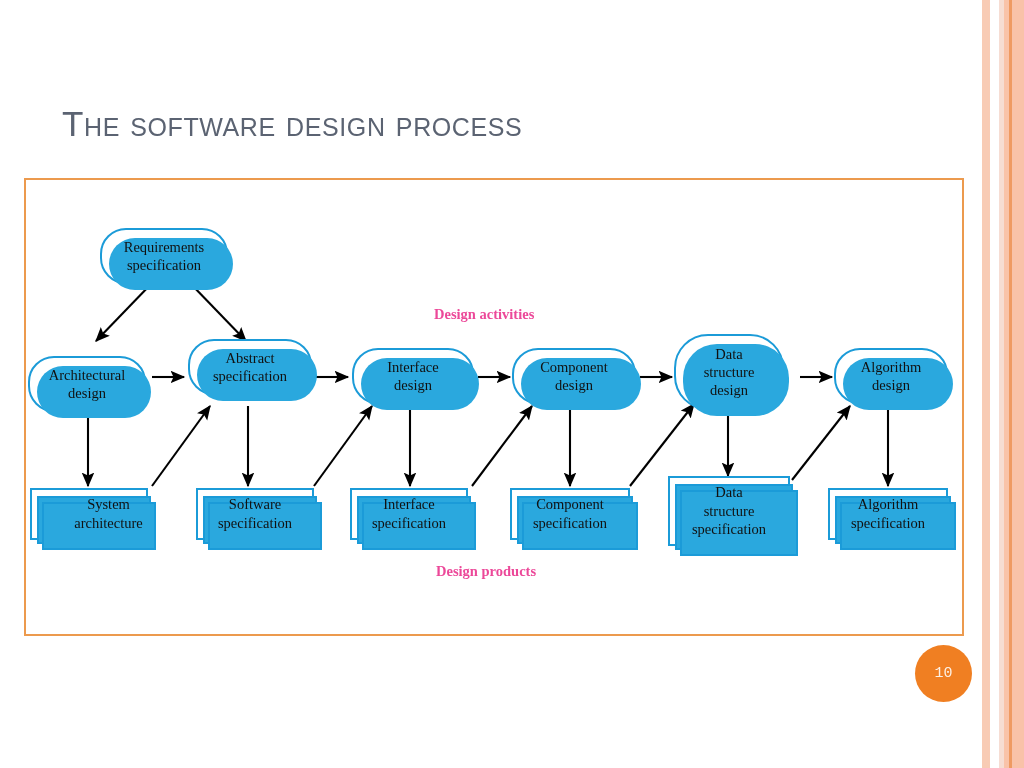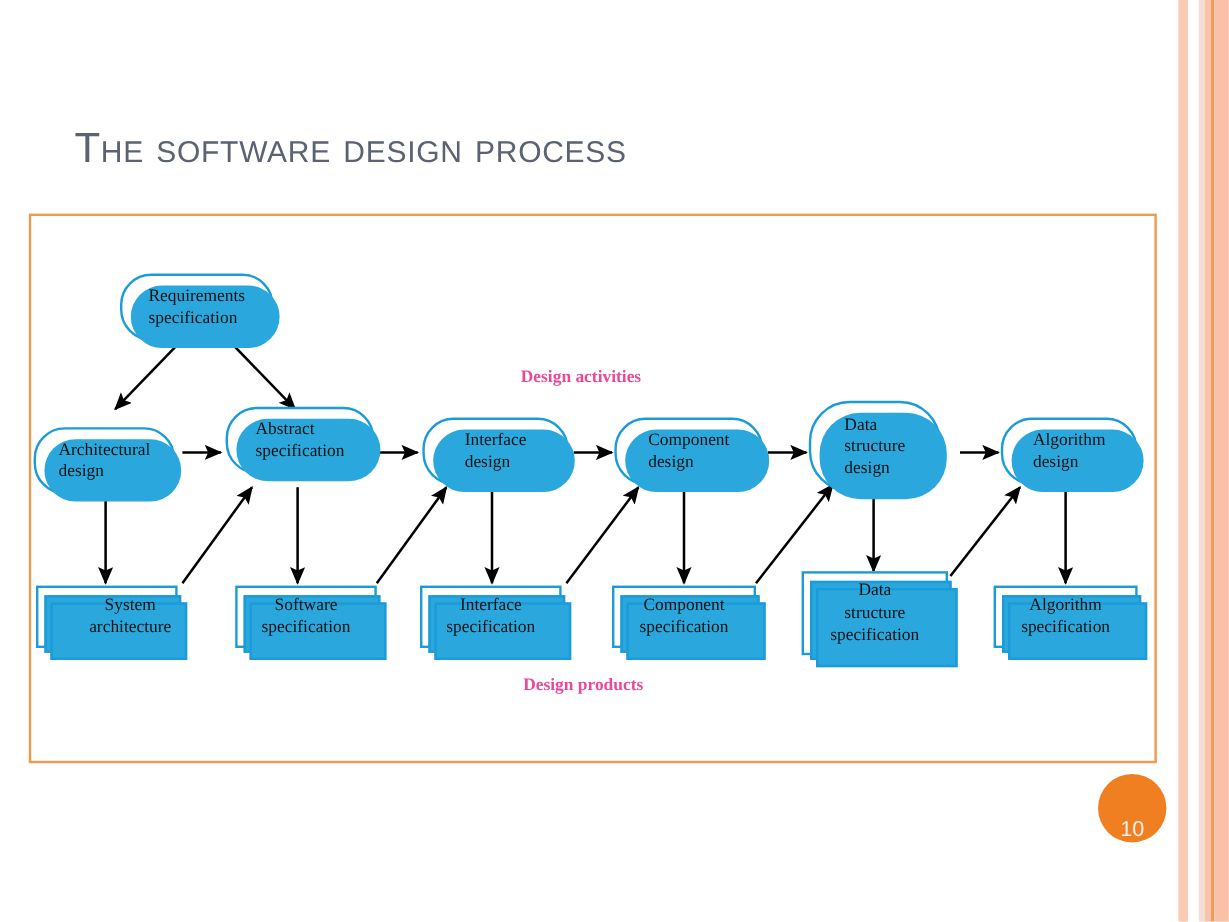--- a/index.html
+++ b/index.html
@@ -67,21 +67,21 @@
   
   .activity {
     position: absolute;
     box-sizing: border-box;
     background: #ffffff;
     border: 2.5px solid #1b9bd8;
     border-radius: 26px;
     display: flex;
     align-items: center;
     justify-content: center;
-    text-align: left;
+    text-align: center;
     font-family: "Liberation Serif", serif;
     font-size: 14.5px;
     color: #111111;
     line-height: 1.25;
     z-index: 5;
   }
   .activity .shadow {
     position: absolute;
     left: 7px;
     top: 8px;
@@ -137,25 +137,25 @@
   
   #page-badge {
     position: absolute;
     left: 915px;
     top: 645px;
     width: 57px;
     height: 57px;
     border-radius: 50%;
     background: #f07f22;
     display: flex;
-    align-items: flex-end;
+    align-items: center;
     justify-content: center;
     color: #fdf0e4;
-    font-family: Liberation Sans, sans-serif;
-    font-size: 18px;
+    font-family: Liberation Mono, monospace;
+    font-size: 15px;
     font-variant: small-caps;
   }
 </style>
 </head>
 <body>
 
 <div id="right-stripes">
     <div class="stripe" style="left: 0px; width: 6px; background: rgb(255, 255, 255);"></div>
     <div class="stripe" style="left: 6px; width: 8px; background: rgb(248, 203, 180);"></div>
     <div class="stripe" style="left: 14px; width: 9px; background: rgb(255, 255, 255);"></div>

